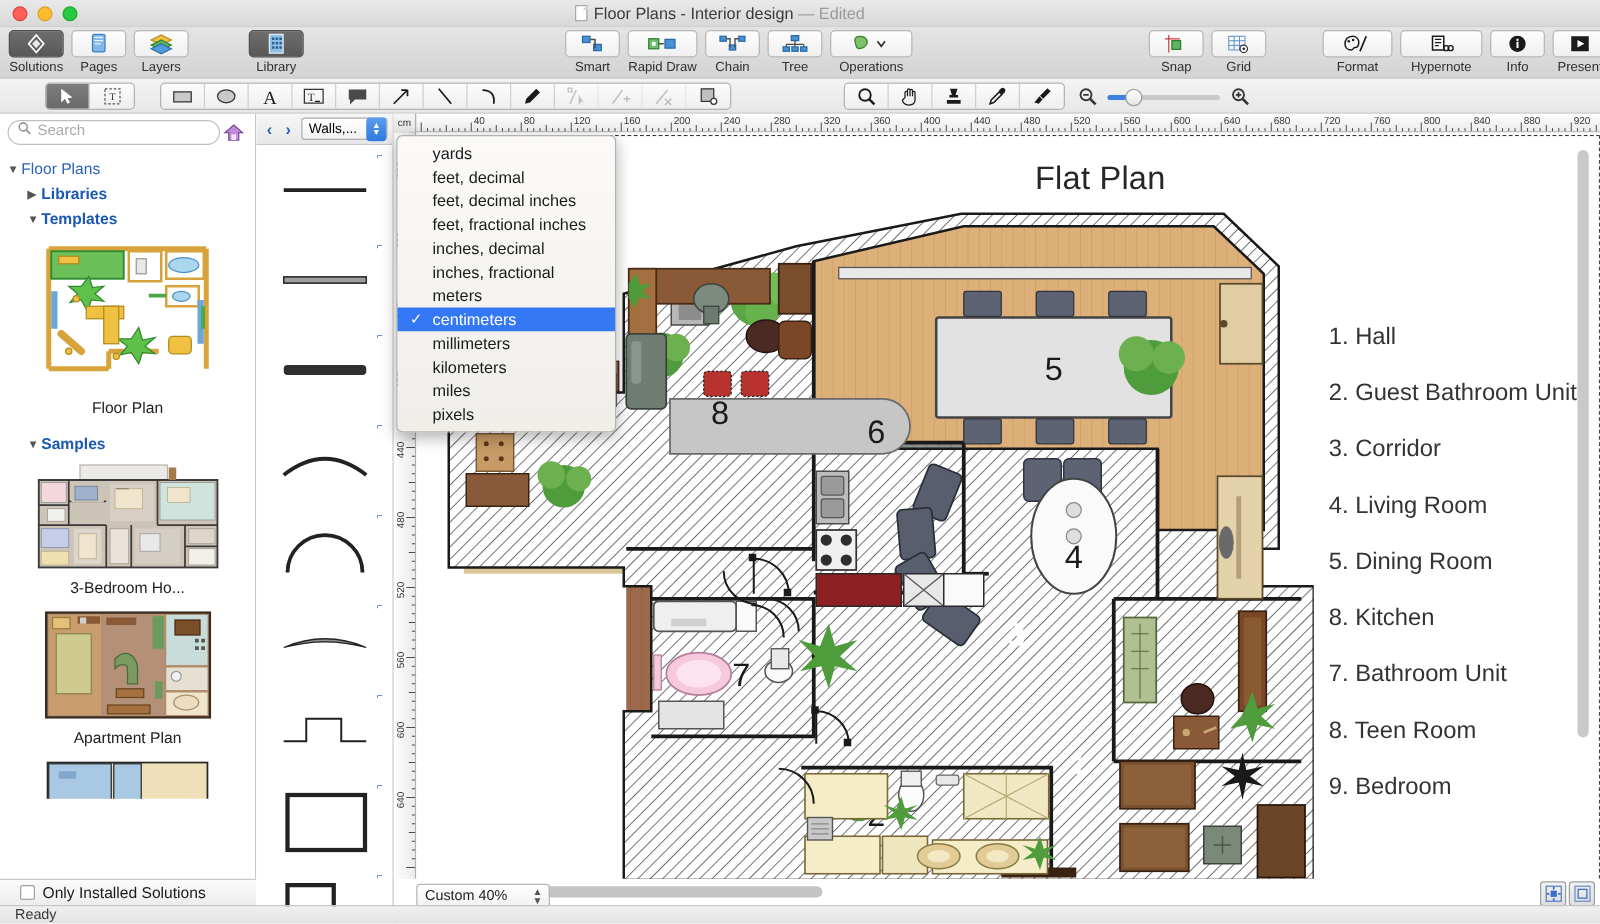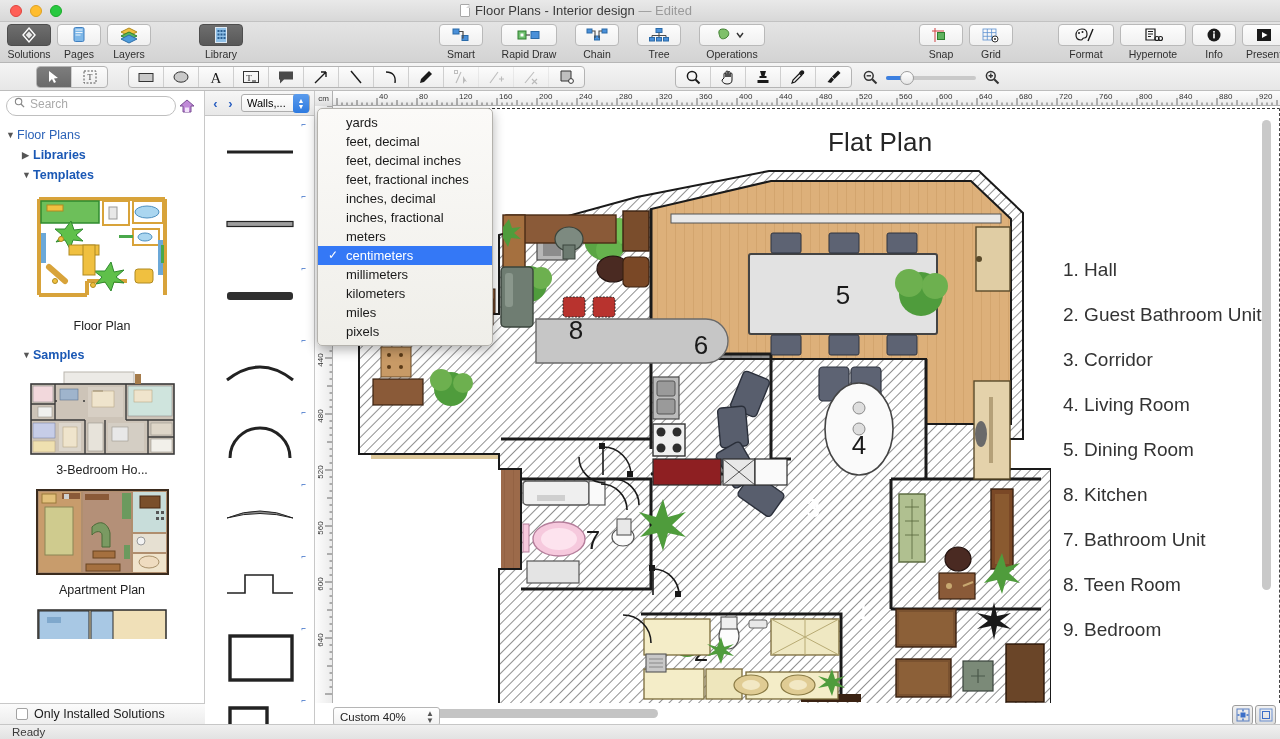--- a/index.html
+++ b/index.html
@@ -273,21 +273,21 @@
                 <rect x="4.5" y="11" width="2" height="2"></rect>
                 <rect x="7.5" y="11" width="2" height="2"></rect>
                 <rect x="10.5" y="11" width="2" height="2"></rect>
               </g>
             </svg>
         </span>
         <span class="cap">Library</span>
       </div>
     </div>
 
-    <div class="rgroup" style="left:436px;gap:12px;">
+    <div class="rgroup" style="left:449px;">
       <div class="ritem">
         <span class="glyph">
           <svg width="22" height="18" viewBox="0 0 22 18">
               <rect x="3" y="3" width="6" height="5" fill="#4a90d9" stroke="#2a6aa8"></rect>
               <rect x="12" y="9.5" width="6" height="5" fill="#4a90d9" stroke="#2a6aa8"></rect>
               <path d="M9 5.5 h4 v6.5 h-1" fill="none" stroke="#4a4a4a" stroke-width="1.2"></path>
             </svg>
         </span>
         <span class="cap">Smart</span>
       </div>

